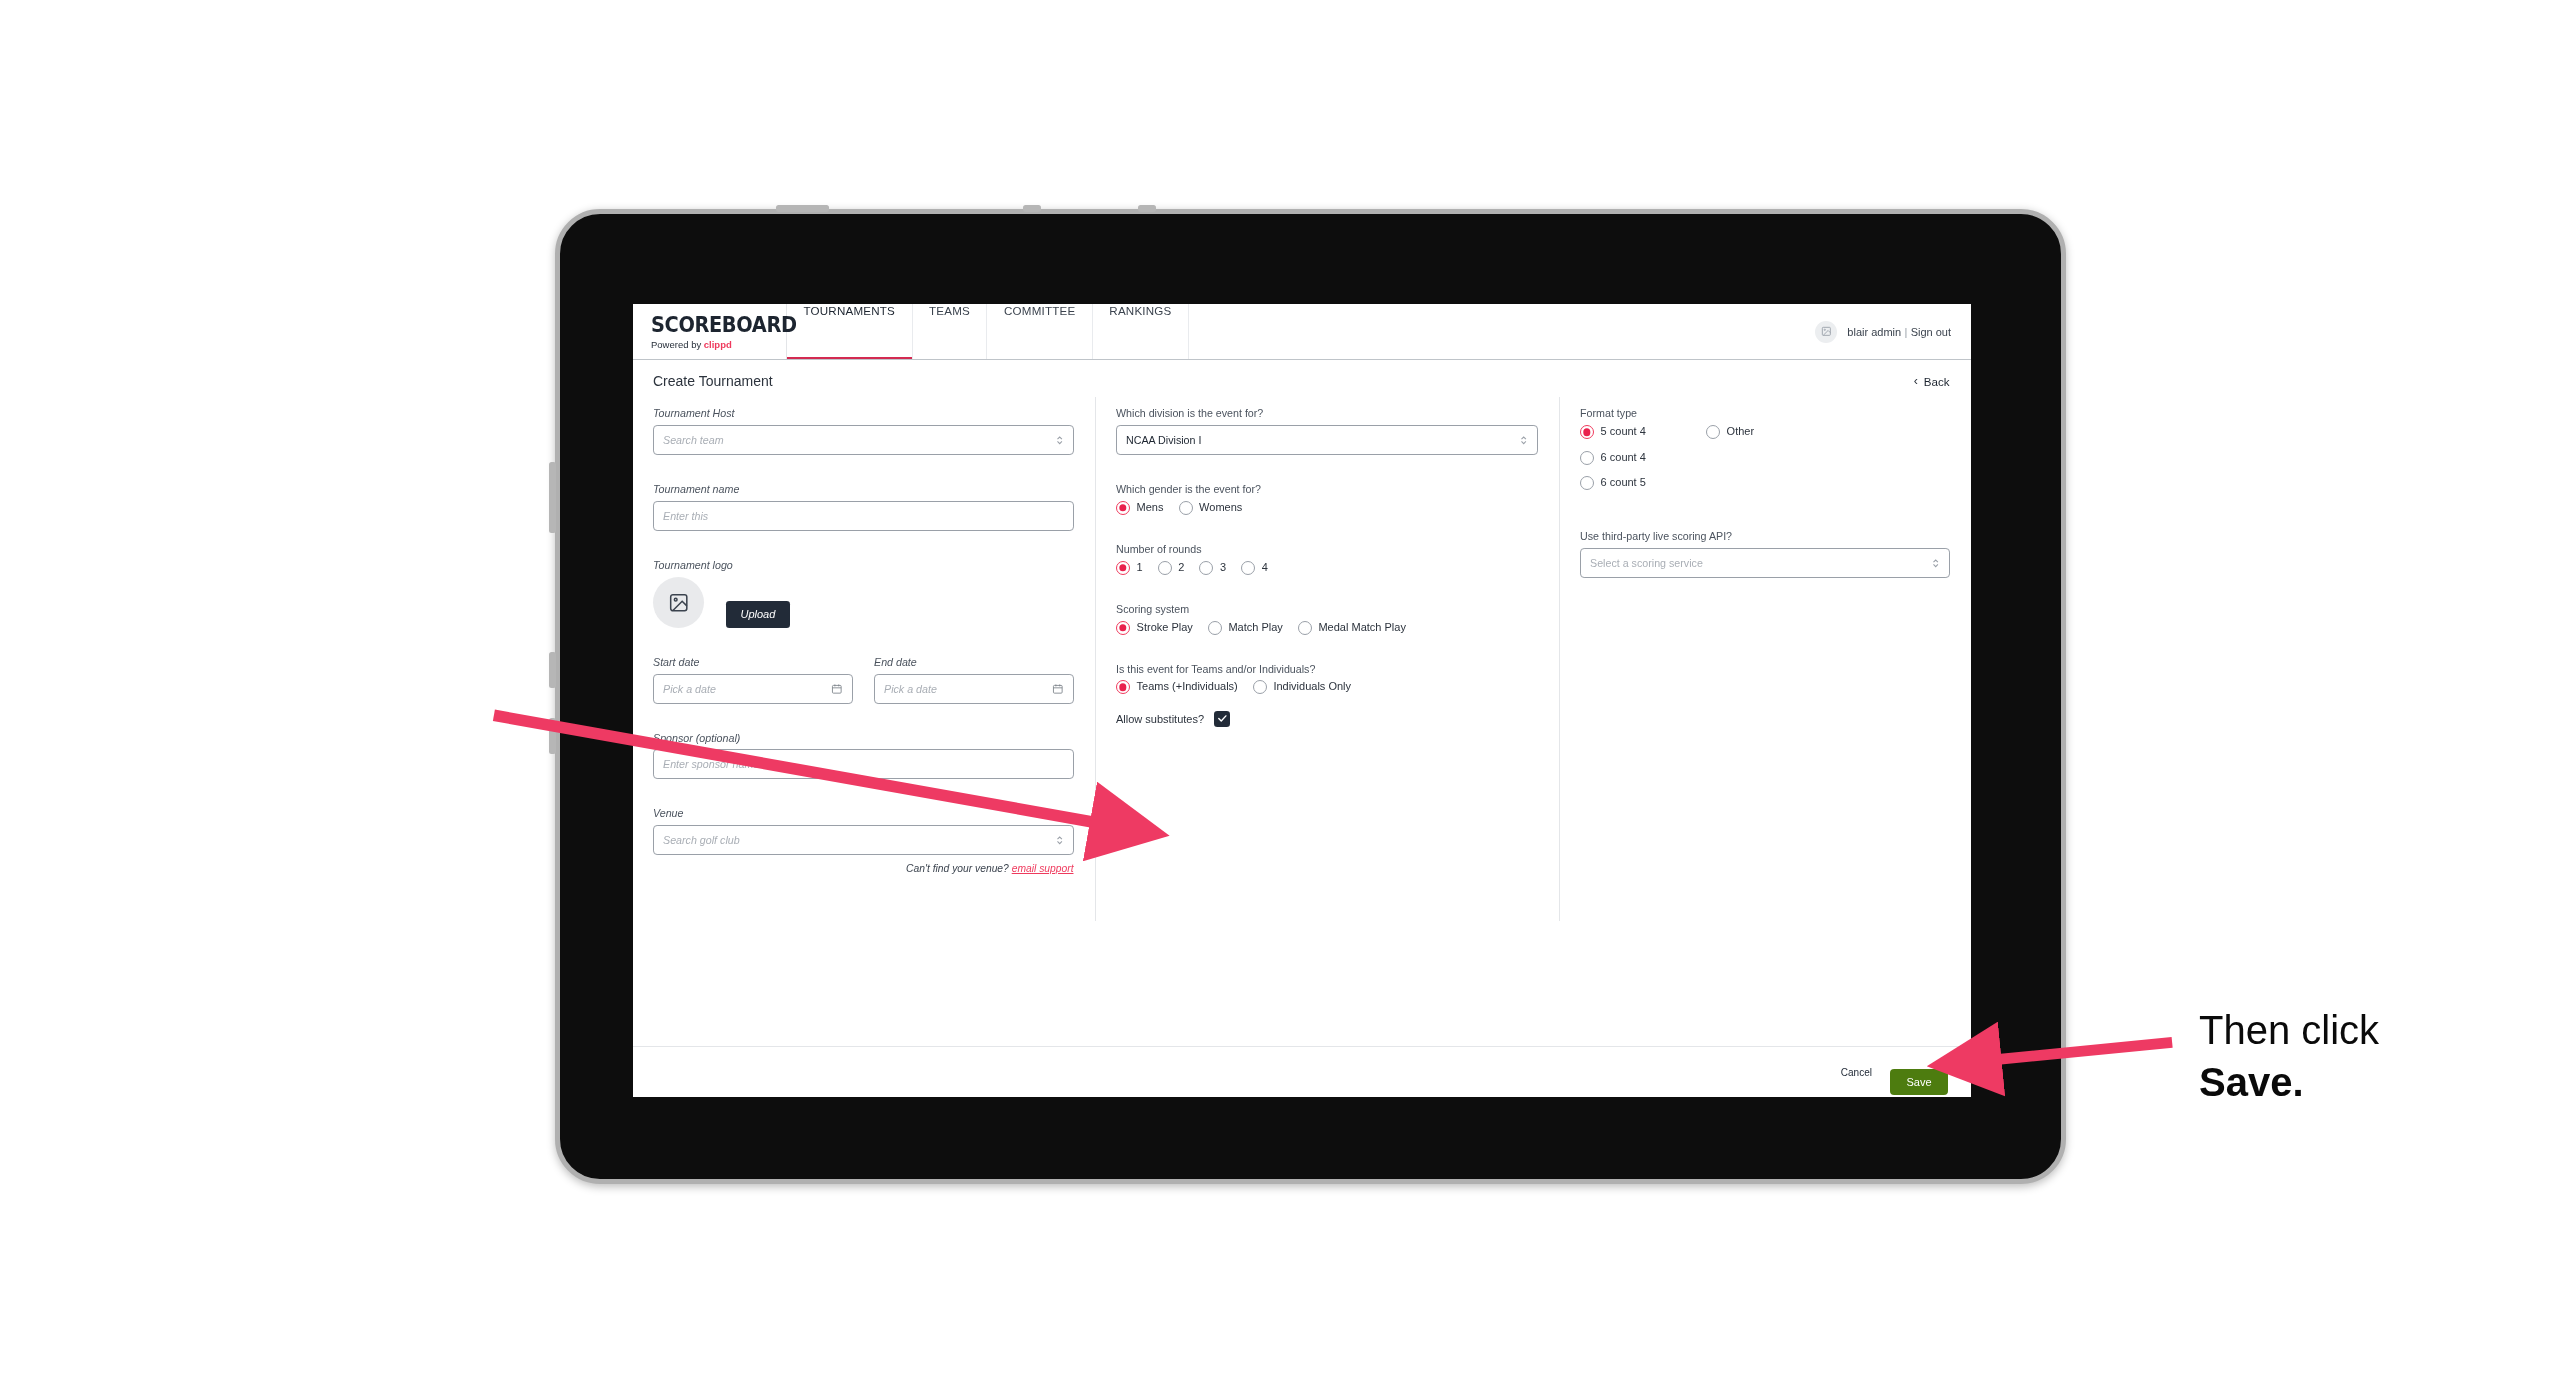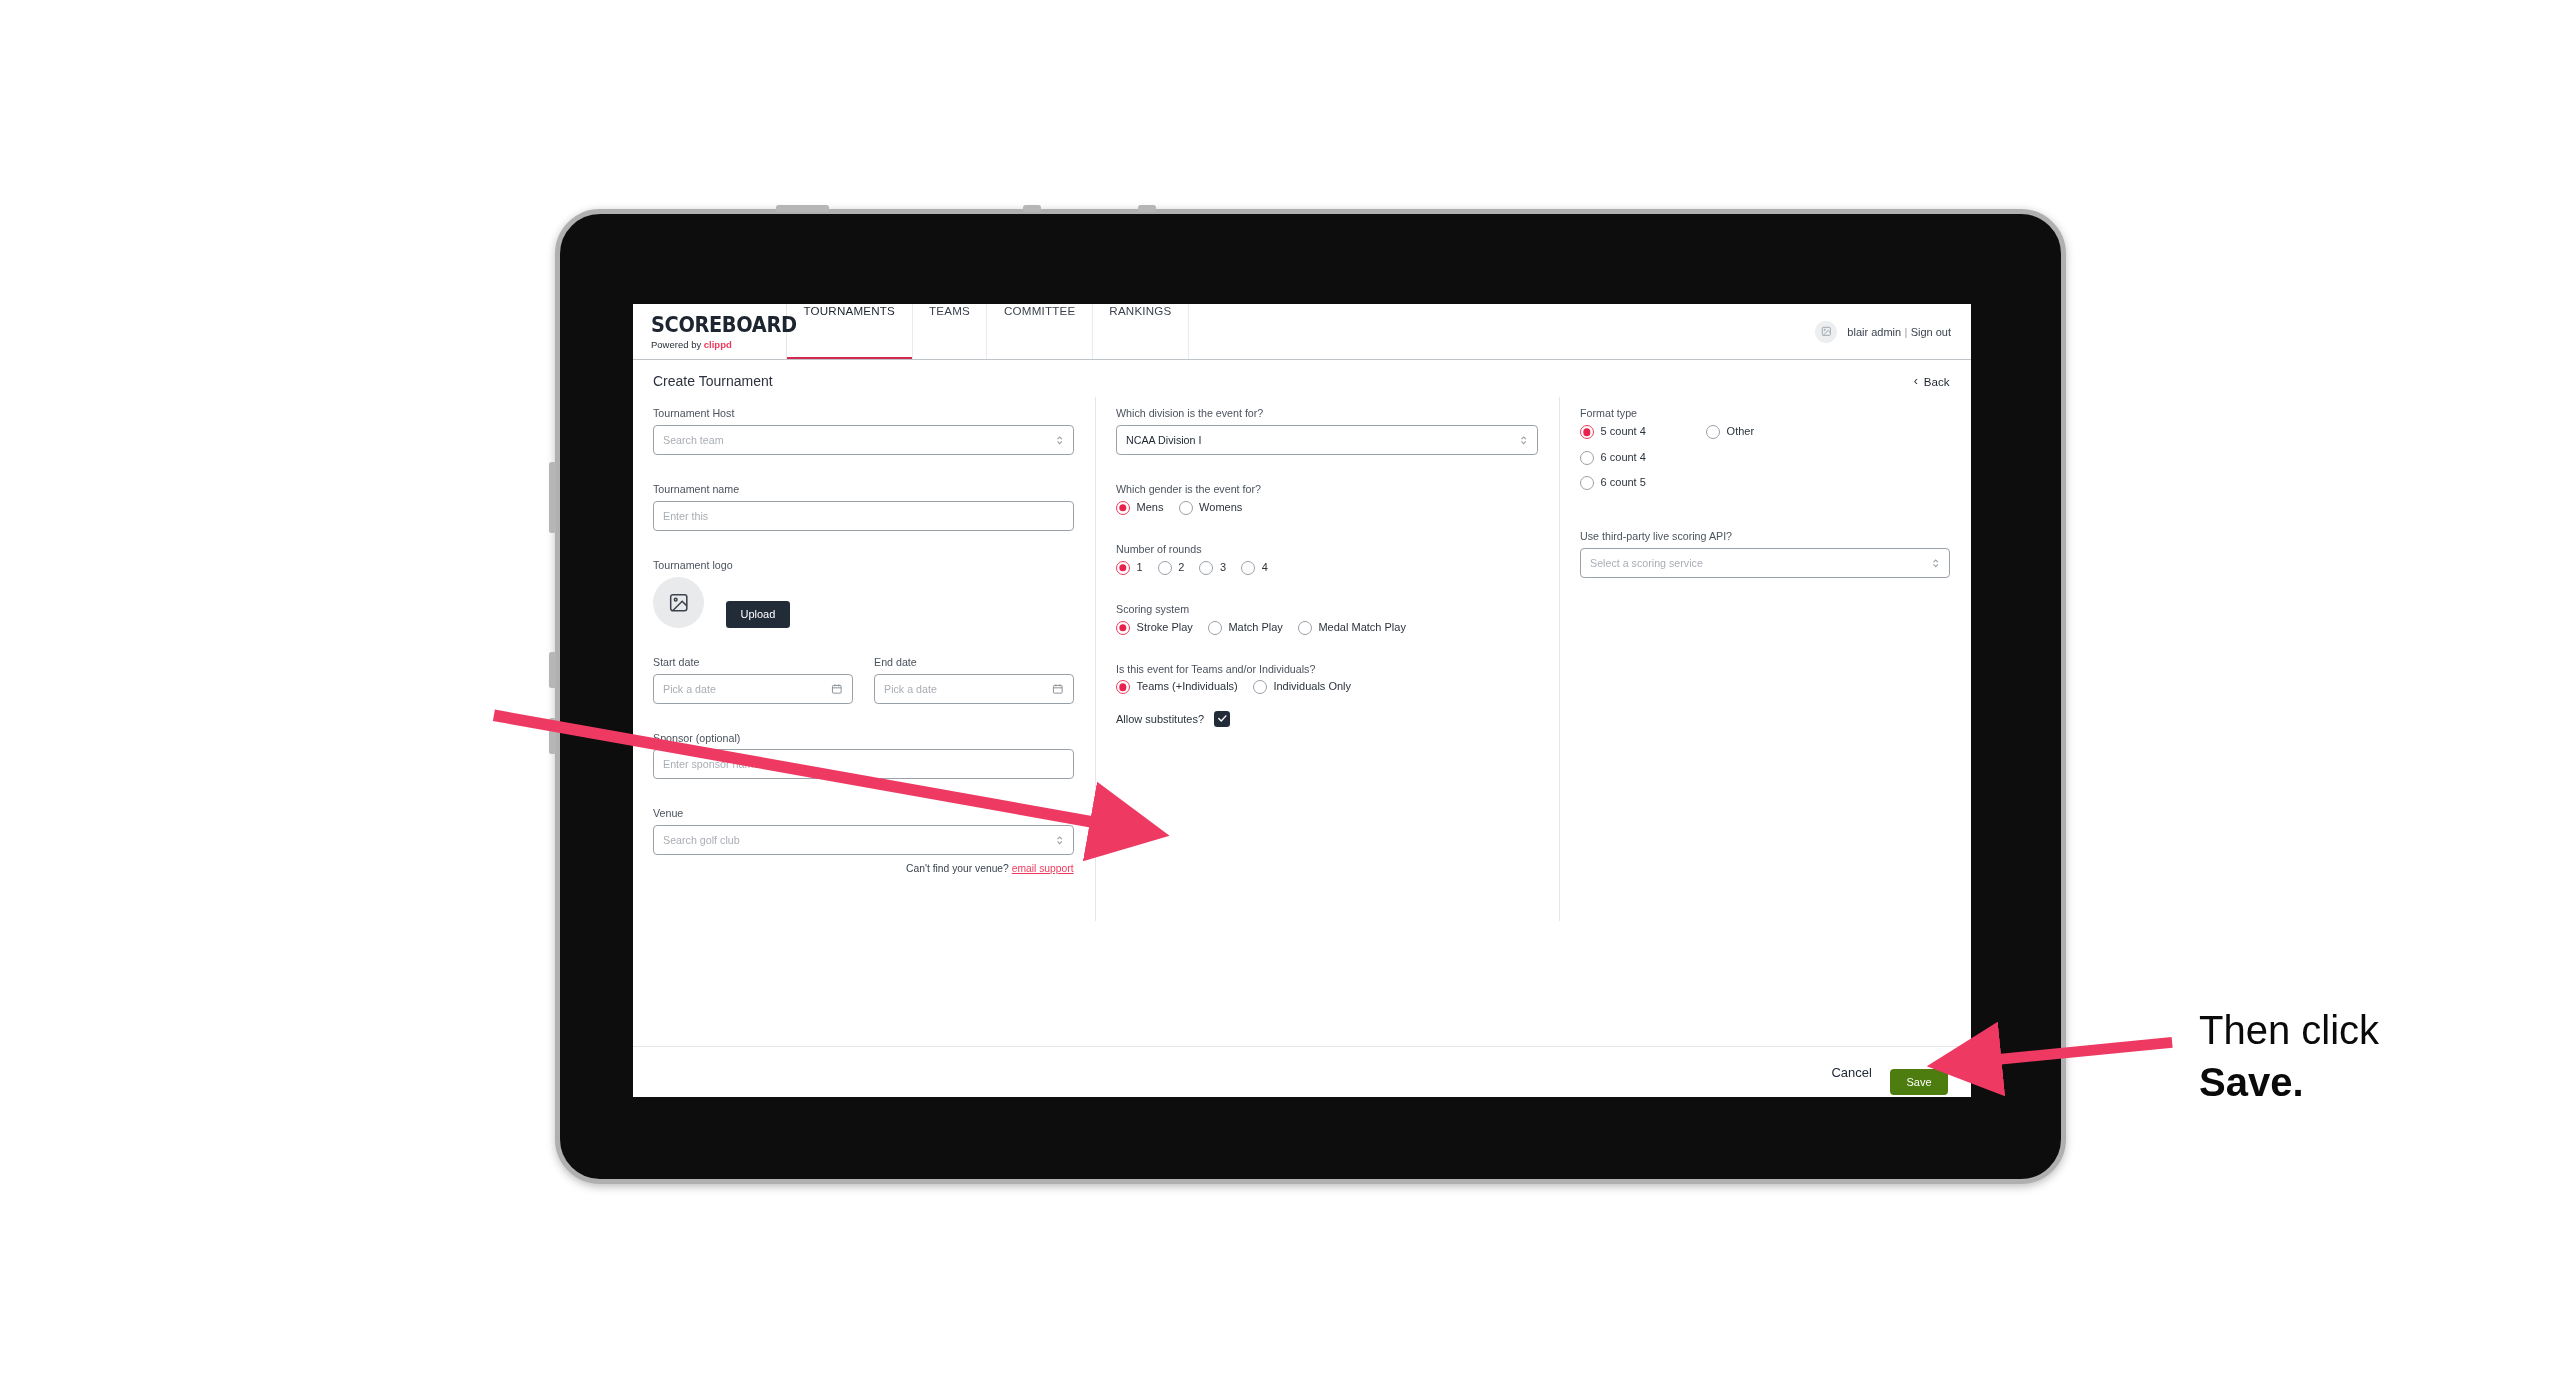--- a/index.html
+++ b/index.html
@@ -126,21 +126,21 @@
   }
   #back-chev { font-size: 12.4px; color: #2c333d; line-height: 1; }
 
   
   #cols {
     display: flex;
     height: 524px;
     padding: 0 0 0 0;
   }
   .col { padding: 10px 21.5px 0 20px; }
-  .col-1 { width: 463px; border-right: 0.8px solid #e4e6e9; }
+  .col-1 { width: 463px; border-right: 0.8px solid #e4e6e9; font-style: italic; }
   .col-2 { width: 464px; border-right: 0.8px solid #e4e6e9; }
   .col-3 { width: 411px; }
 
   .f-label {
     font-size: 10.7px;
     color: #4b535e;
     margin-bottom: 5.8px;
   }
   .f-gap { margin-top: 28px; }
 
@@ -245,21 +245,21 @@
   #footer {
     position: absolute;
     left: 0; right: 0; bottom: 0;
     height: 51px;
     border-top: 0.8px solid #e4e6e9;
     display: flex; align-items: center; justify-content: flex-end;
     gap: 18px;
     padding-right: 23px;
     background: #fff;
   }
-  #cancel-btn { font-size: 13px; color: #222b38; cursor: pointer; }
+  #cancel-btn { font-size: 10px; color: #222b38; cursor: pointer; }
   #save-btn {
     background: #4d7c0f;
     color: #fff;
     font-size: 11px;
     padding: 6.6px 16.5px;
     border-radius: 4.1px;
     cursor: pointer;
     margin-top: 20px;
   }
 

